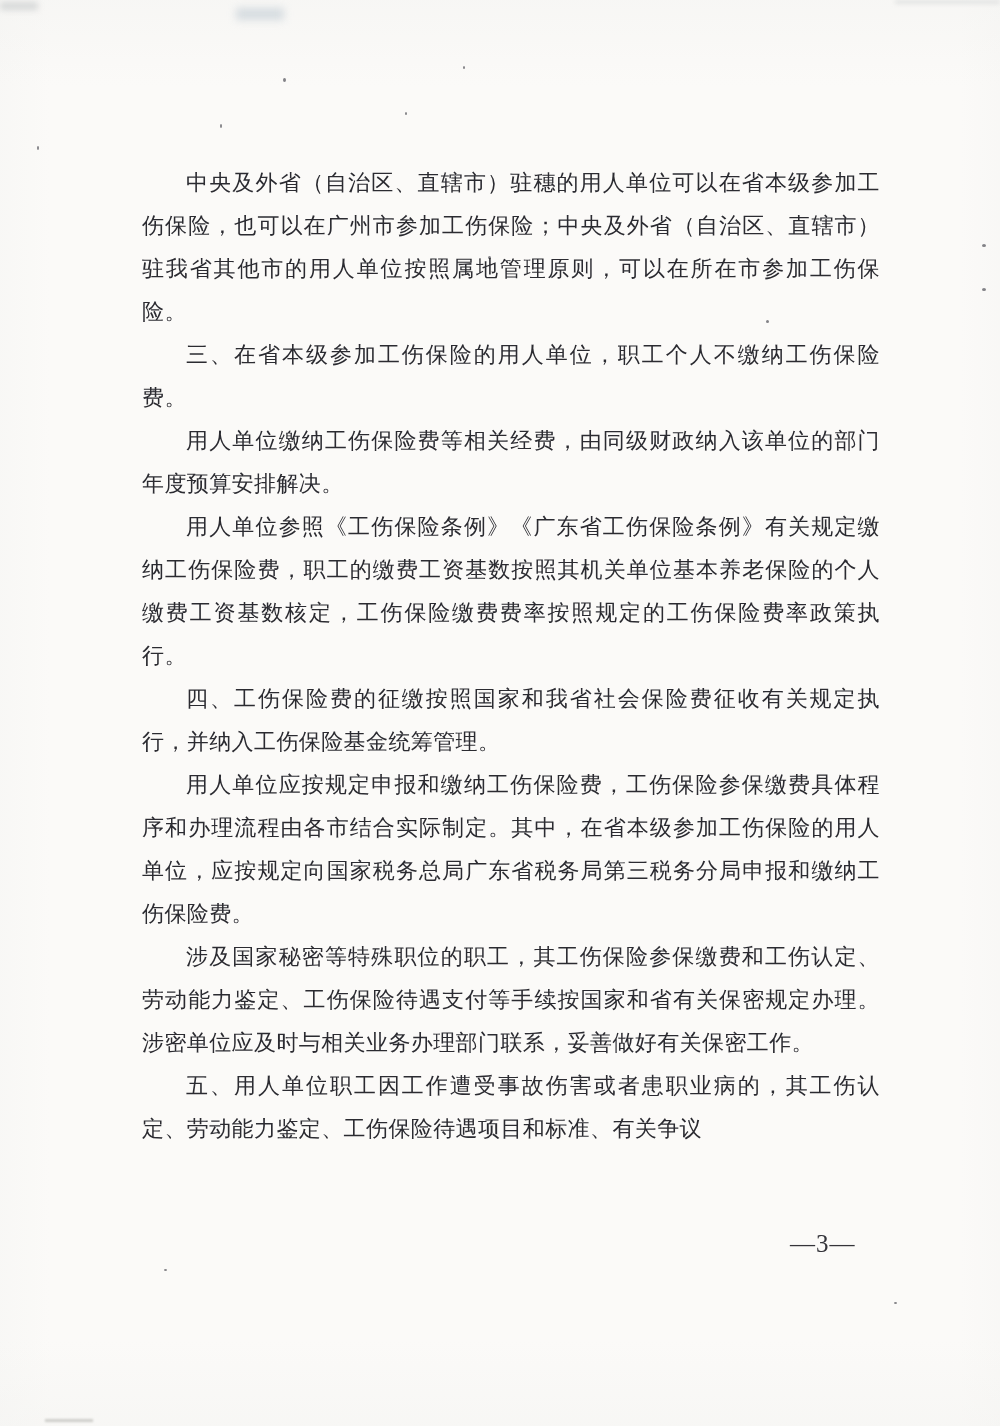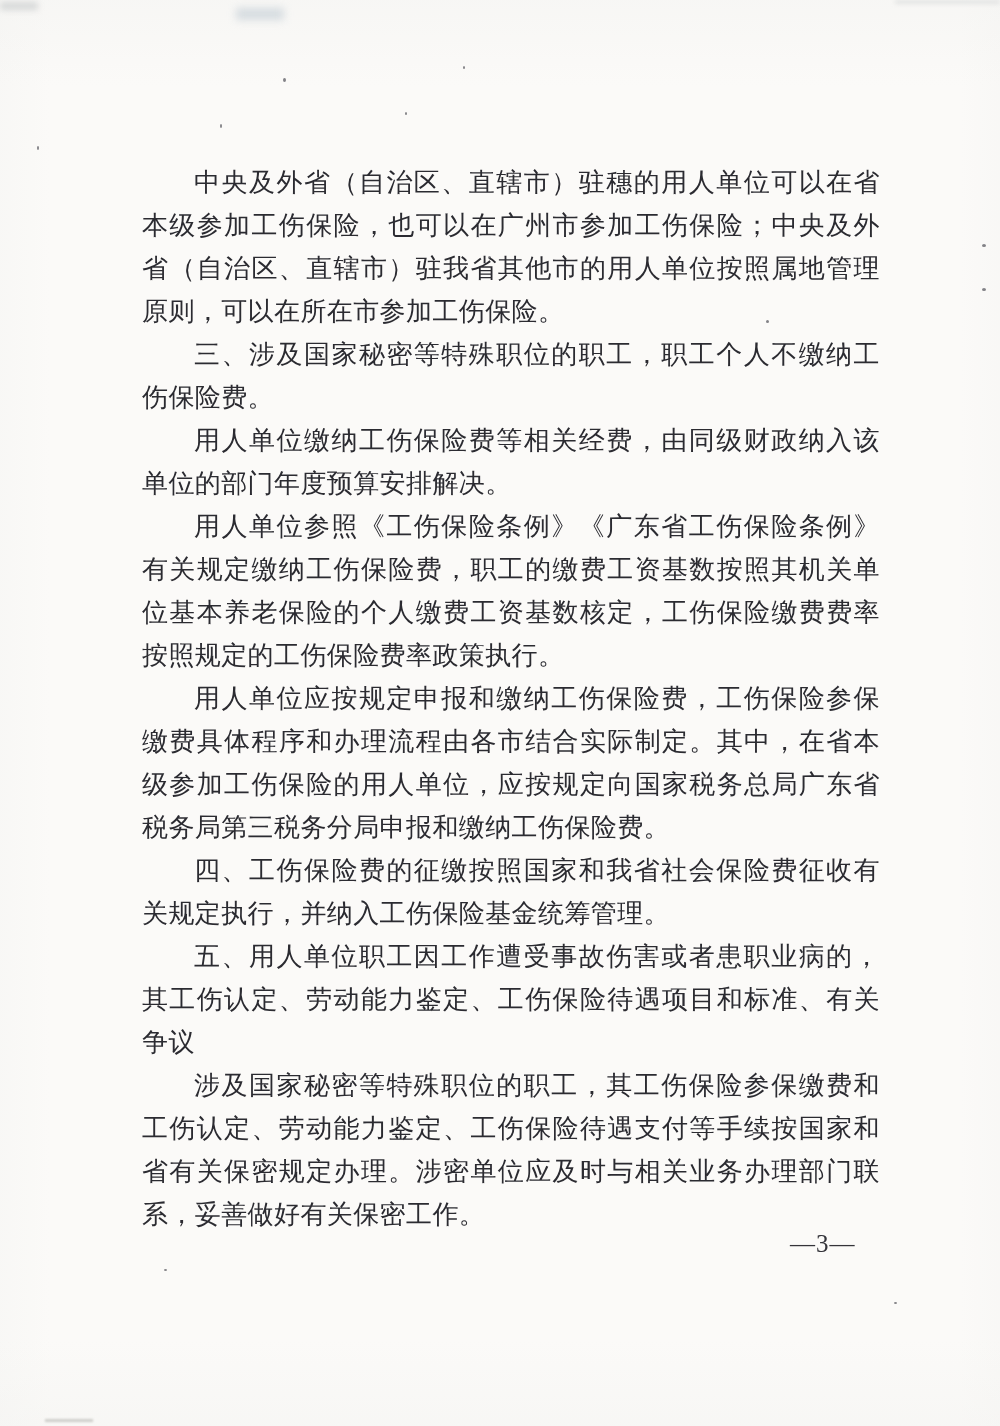--- a/index.html
+++ b/index.html
@@ -25,21 +25,21 @@
   }
   .content {
     position: absolute;
     left: 142px;
     top: 161px;
     width: 738px;
     color: #2b2b31;
   }
   .content p {
     margin: 0;
-    font-size: 26px;
+    font-size: 22px;
     line-height: 43px;
     text-indent: 2em;
     text-align: justify;
     text-justify: inter-character;
     letter-spacing: 0.4px;
     word-break: break-all;
   }
   .page-number {
     position: absolute;
     left: 790px;
@@ -117,22 +117,22 @@
 <div class="speck" style="left:982px;top:244px;width:4px;height:3px;"></div>
 <div class="speck" style="left:982px;top:288px;width:4px;height:3px;"></div>
 <div class="speck" style="left:845px;top:560px;width:3px;height:3px;"></div>
 <div class="speck" style="left:152px;top:390px;width:3px;height:2px;"></div>
 <div class="speck" style="left:610px;top:1080px;width:3px;height:3px;"></div>
 <div class="speck" style="left:894px;top:1302px;width:3px;height:2px;"></div>
 <div class="speck" style="left:164px;top:1269px;width:3px;height:2px;"></div>
 
 <div class="content">
   <p>中央及外省（自治区、直辖市）驻穗的用人单位可以在省本级参加工伤保险，也可以在广州市参加工伤保险；中央及外省（自治区、直辖市）驻我省其他市的用人单位按照属地管理原则，可以在所在市参加工伤保险。</p>
-  <p>三、涉及国家秘密等特殊职位的职工，职工个人不缴纳工伤保险费。</p>
+  <p>三、在省本级参加工伤保险的用人单位，职工个人不缴纳工伤保险费。</p>
   <p>用人单位缴纳工伤保险费等相关经费，由同级财政纳入该单位的部门年度预算安排解决。</p>
   <p>用人单位参照《工伤保险条例》《广东省工伤保险条例》有关规定缴纳工伤保险费，职工的缴费工资基数按照其机关单位基本养老保险的个人缴费工资基数核定，工伤保险缴费费率按照规定的工伤保险费率政策执行。</p>
+  <p>四、工伤保险费的征缴按照国家和我省社会保险费征收有关规定执行，并纳入工伤保险基金统筹管理。</p>
   <p>用人单位应按规定申报和缴纳工伤保险费，工伤保险参保缴费具体程序和办理流程由各市结合实际制定。其中，在省本级参加工伤保险的用人单位，应按规定向国家税务总局广东省税务局第三税务分局申报和缴纳工伤保险费。</p>
-  <p>四、工伤保险费的征缴按照国家和我省社会保险费征收有关规定执行，并纳入工伤保险基金统筹管理。</p>
+  <p>涉及国家秘密等特殊职位的职工，其工伤保险参保缴费和工伤认定、劳动能力鉴定、工伤保险待遇支付等手续按国家和省有关保密规定办理。涉密单位应及时与相关业务办理部门联系，妥善做好有关保密工作。</p>
   <p>五、用人单位职工因工作遭受事故伤害或者患职业病的，其工伤认定、劳动能力鉴定、工伤保险待遇项目和标准、有关争议</p>
-  <p>涉及国家秘密等特殊职位的职工，其工伤保险参保缴费和工伤认定、劳动能力鉴定、工伤保险待遇支付等手续按国家和省有关保密规定办理。涉密单位应及时与相关业务办理部门联系，妥善做好有关保密工作。</p>
 </div>
 
 <div class="page-number">—3—</div>
 
 </body></html>

